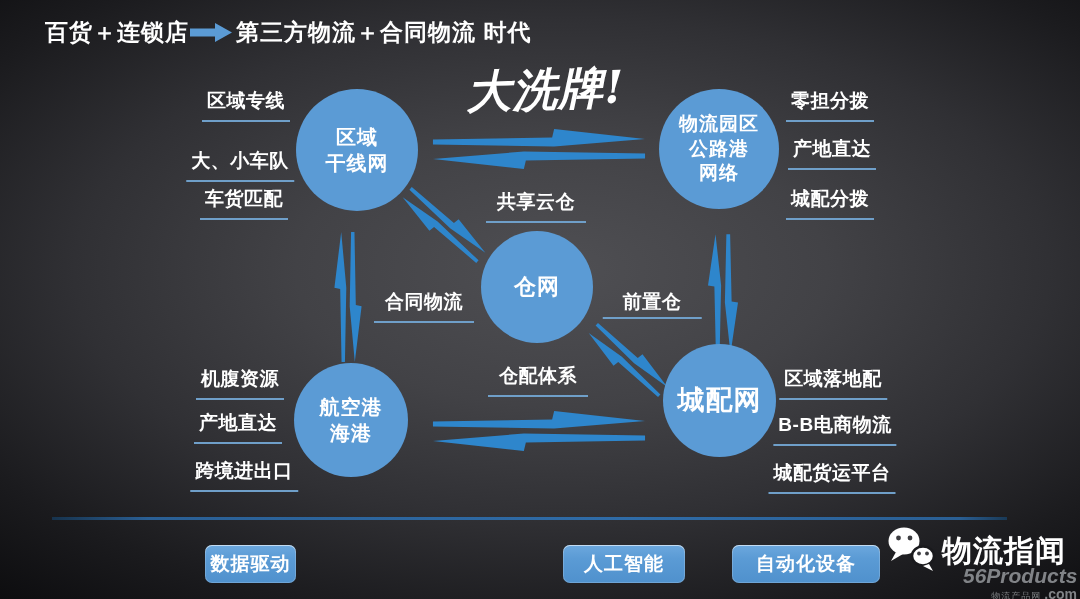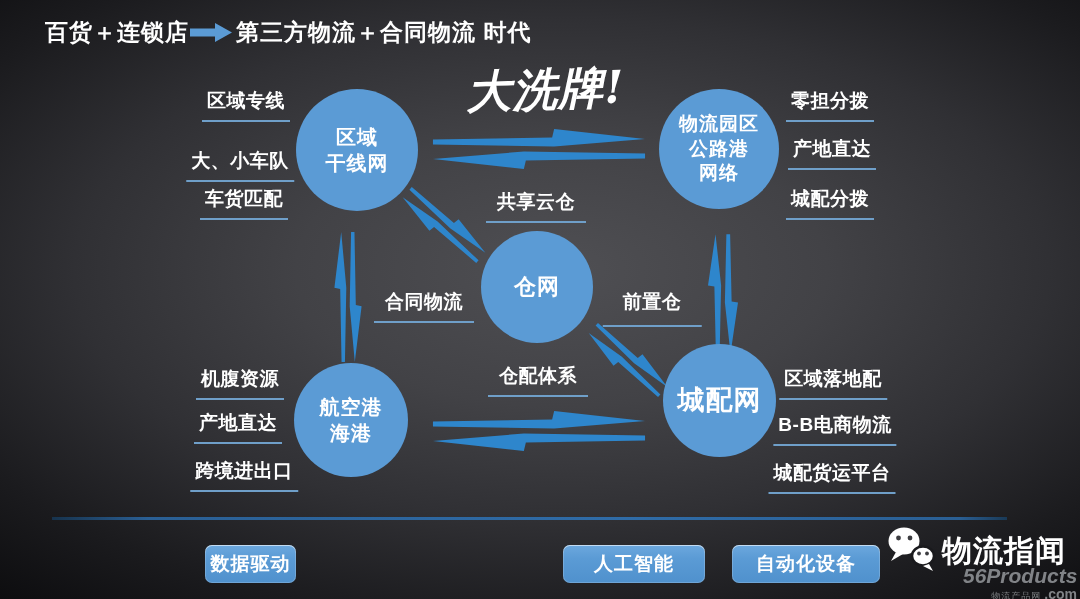--- a/index.html
+++ b/index.html
@@ -87,35 +87,35 @@
   <div class="lbl" style="left:246px;top:88px;">区域专线</div>
   <div class="lbl" style="left:240px;top:148px;text-align:right;">大、小车队</div>
   <div class="lbl" style="left:244px;top:186px;">车货匹配</div>
 
   <div class="lbl" style="left:830px;top:88px;">零担分拨</div>
   <div class="lbl" style="left:832px;top:136px;">产地直达</div>
   <div class="lbl" style="left:830px;top:186px;">城配分拨</div>
 
   <div class="lbl lbl-c" style="left:536px;top:189px;">共享云仓</div>
   <div class="lbl lbl-c" style="left:424px;top:289px;">合同物流</div>
-  <div class="lbl lbl-c" style="left:652px;top:289px;padding:0 20px 10px;">前置仓</div>
+  <div class="lbl lbl-c" style="left:652px;top:289px;padding:0 20px 2px;">前置仓</div>
   <div class="lbl lbl-c" style="left:538px;top:363px;">仓配体系</div>
 
   <div class="lbl" style="left:240px;top:366px;">机腹资源</div>
   <div class="lbl" style="left:238px;top:410px;">产地直达</div>
   <div class="lbl" style="left:244px;top:458px;">跨境进出口</div>
 
   <div class="lbl" style="left:833px;top:366px;">区域落地配</div>
   <div class="lbl" style="left:835px;top:412px;">B-B电商物流</div>
   <div class="lbl" style="left:832px;top:460px;">城配货运平台</div>
 
   <div class="divider"></div>
 
   <div class="btn" style="left:205px;width:91px;">数据驱动</div>
-  <div class="btn" style="left:563px;width:142px;">人工智能</div>
+  <div class="btn" style="left:563px;width:122px;">人工智能</div>
   <div class="btn" style="left:732px;width:148px;">自动化设备</div>
 
   <svg class="wechat" width="56" height="50">
     <ellipse cx="18" cy="15" rx="15.5" ry="13.5" fill="#fff"></ellipse>
     <path d="M10 26 L5 35 L17 28 Z" fill="#fff"></path>
     <circle cx="12.5" cy="12" r="2.4" fill="#3c3c40"></circle>
     <circle cx="24" cy="12" r="2.4" fill="#3c3c40"></circle>
     <ellipse cx="37" cy="30" rx="11" ry="9.5" fill="#fff" stroke="#1a1a1d" stroke-width="2.5"></ellipse>
     <path d="M43 38 L47 45 L37 40 Z" fill="#fff"></path>
     <circle cx="33" cy="27.5" r="1.9" fill="#3c3c40"></circle>

